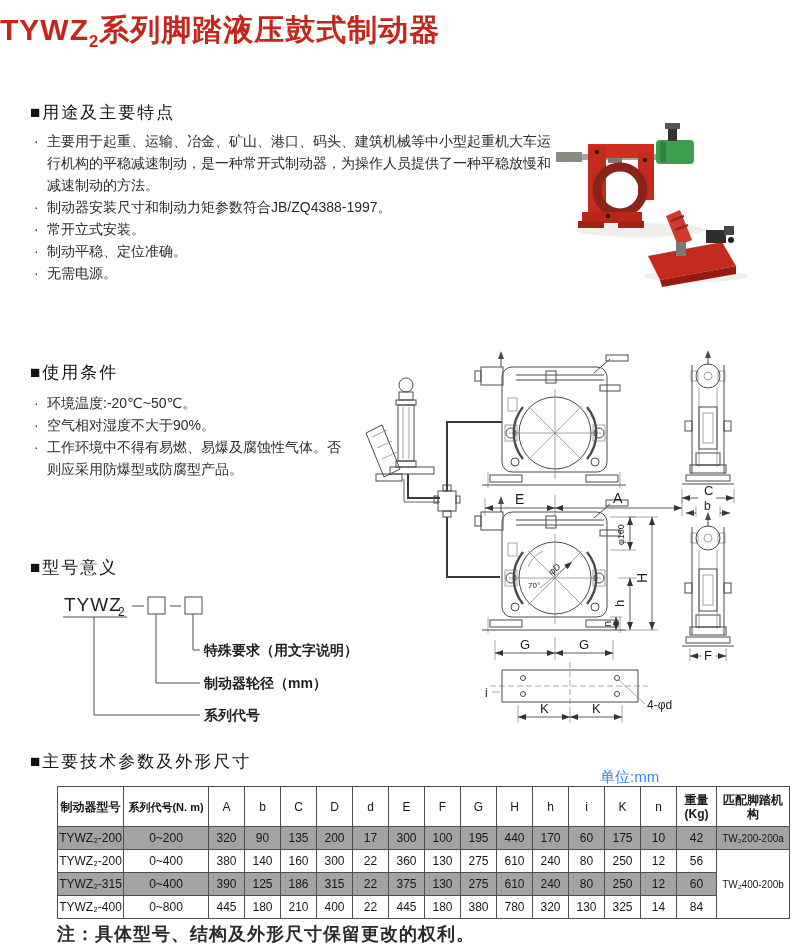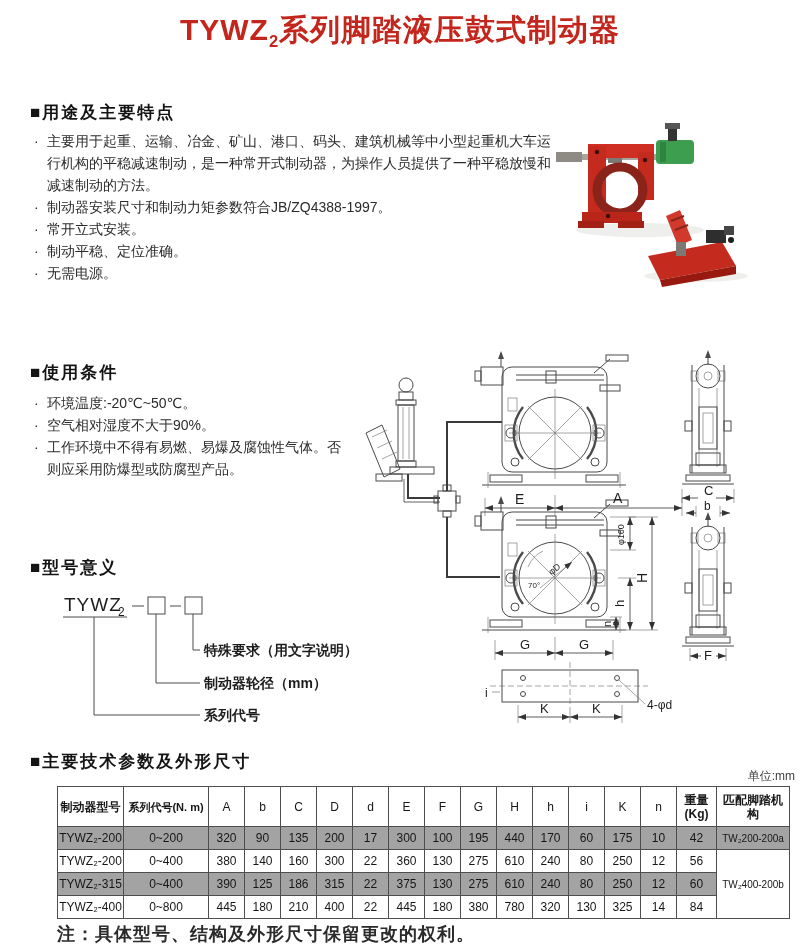--- a/index.html
+++ b/index.html
@@ -1,32 +1,32 @@
 <!DOCTYPE html>
 <html><head>
 <meta charset="utf-8">
 <style>
   *{margin:0;padding:0;box-sizing:border-box}
   html,body{background:#fff}
   body{width:800px;height:948px;position:relative;overflow:hidden;
        font-family:"Liberation Sans","DejaVu Sans",sans-serif;color:#222}
   .abs{position:absolute}
 
-  .page-title{left:0;top:10px;width:800px;text-align:center;
+  .page-title{left:0;top:10px;width:800px;
     font-size:30px;font-weight:800;color:#c3261c;letter-spacing:1px;white-space:nowrap}
   .page-title sub{font-size:0.55em;font-weight:800}
 
-  .sec-head{font-size:17px;font-weight:700;color:#141414;letter-spacing:2px;white-space:nowrap}
+  .sec-head{font-size:17px;font-weight:400;color:#141414;letter-spacing:2px;white-space:nowrap}
 
   ul.bullets{list-style:none;font-size:14px;line-height:22px;color:#2b2b2b}
   ul.bullets li{display:flex;align-items:flex-start}
   .bullet-marker{flex:0 0 15px;text-align:left;padding-left:2px}
   .bullet-text{flex:1}
 
-  .unit-note{font-size:12px;color:#404040;text-align:right}
+  .unit-note{font-size:15px;color:#3b82f6;}
   .foot-note{font-size:18px;font-weight:700;color:#2a2a2a;letter-spacing:1px}
 
   table.specs{border-collapse:collapse;table-layout:fixed;width:732px;color:#161616}
   .specs th,.specs td{border:1px solid #4e4e4e;text-align:center;vertical-align:middle;
     padding:0 1px;overflow:hidden}
   .specs thead th{height:40px;font-weight:700;font-size:12px;line-height:14px}
   .specs thead th.dim-h{font-weight:400;font-size:12px}
   .specs thead th.nw{font-size:11px;white-space:nowrap;letter-spacing:0}
   .specs td{height:23px;font-size:12px}
   .specs td.model-col{font-size:12px;letter-spacing:0}

